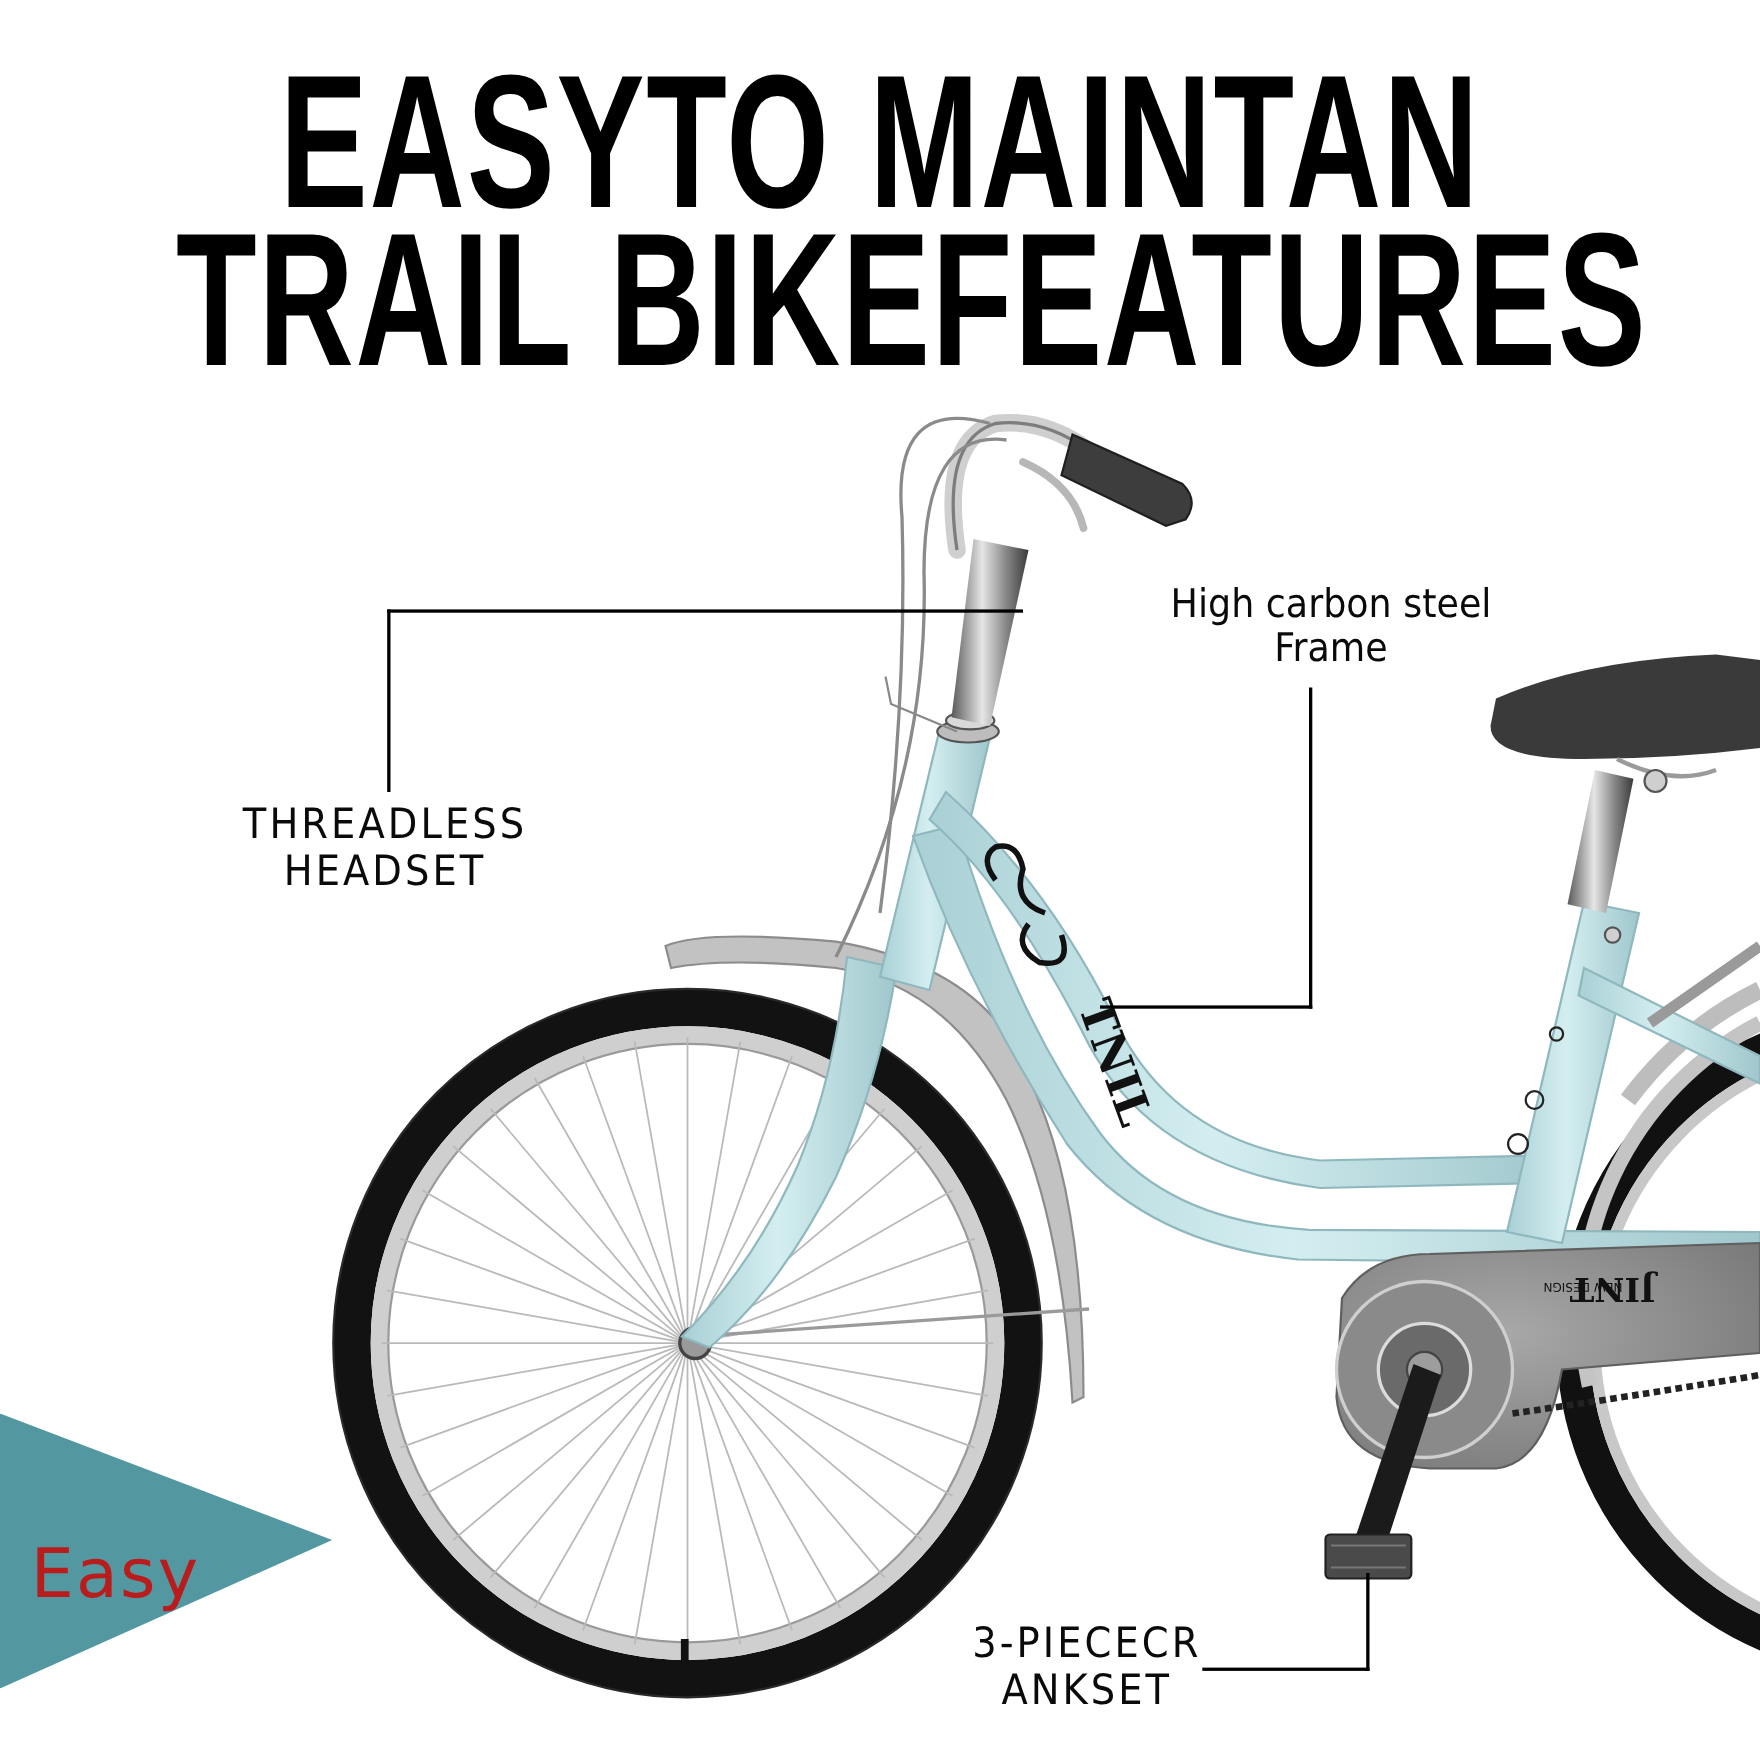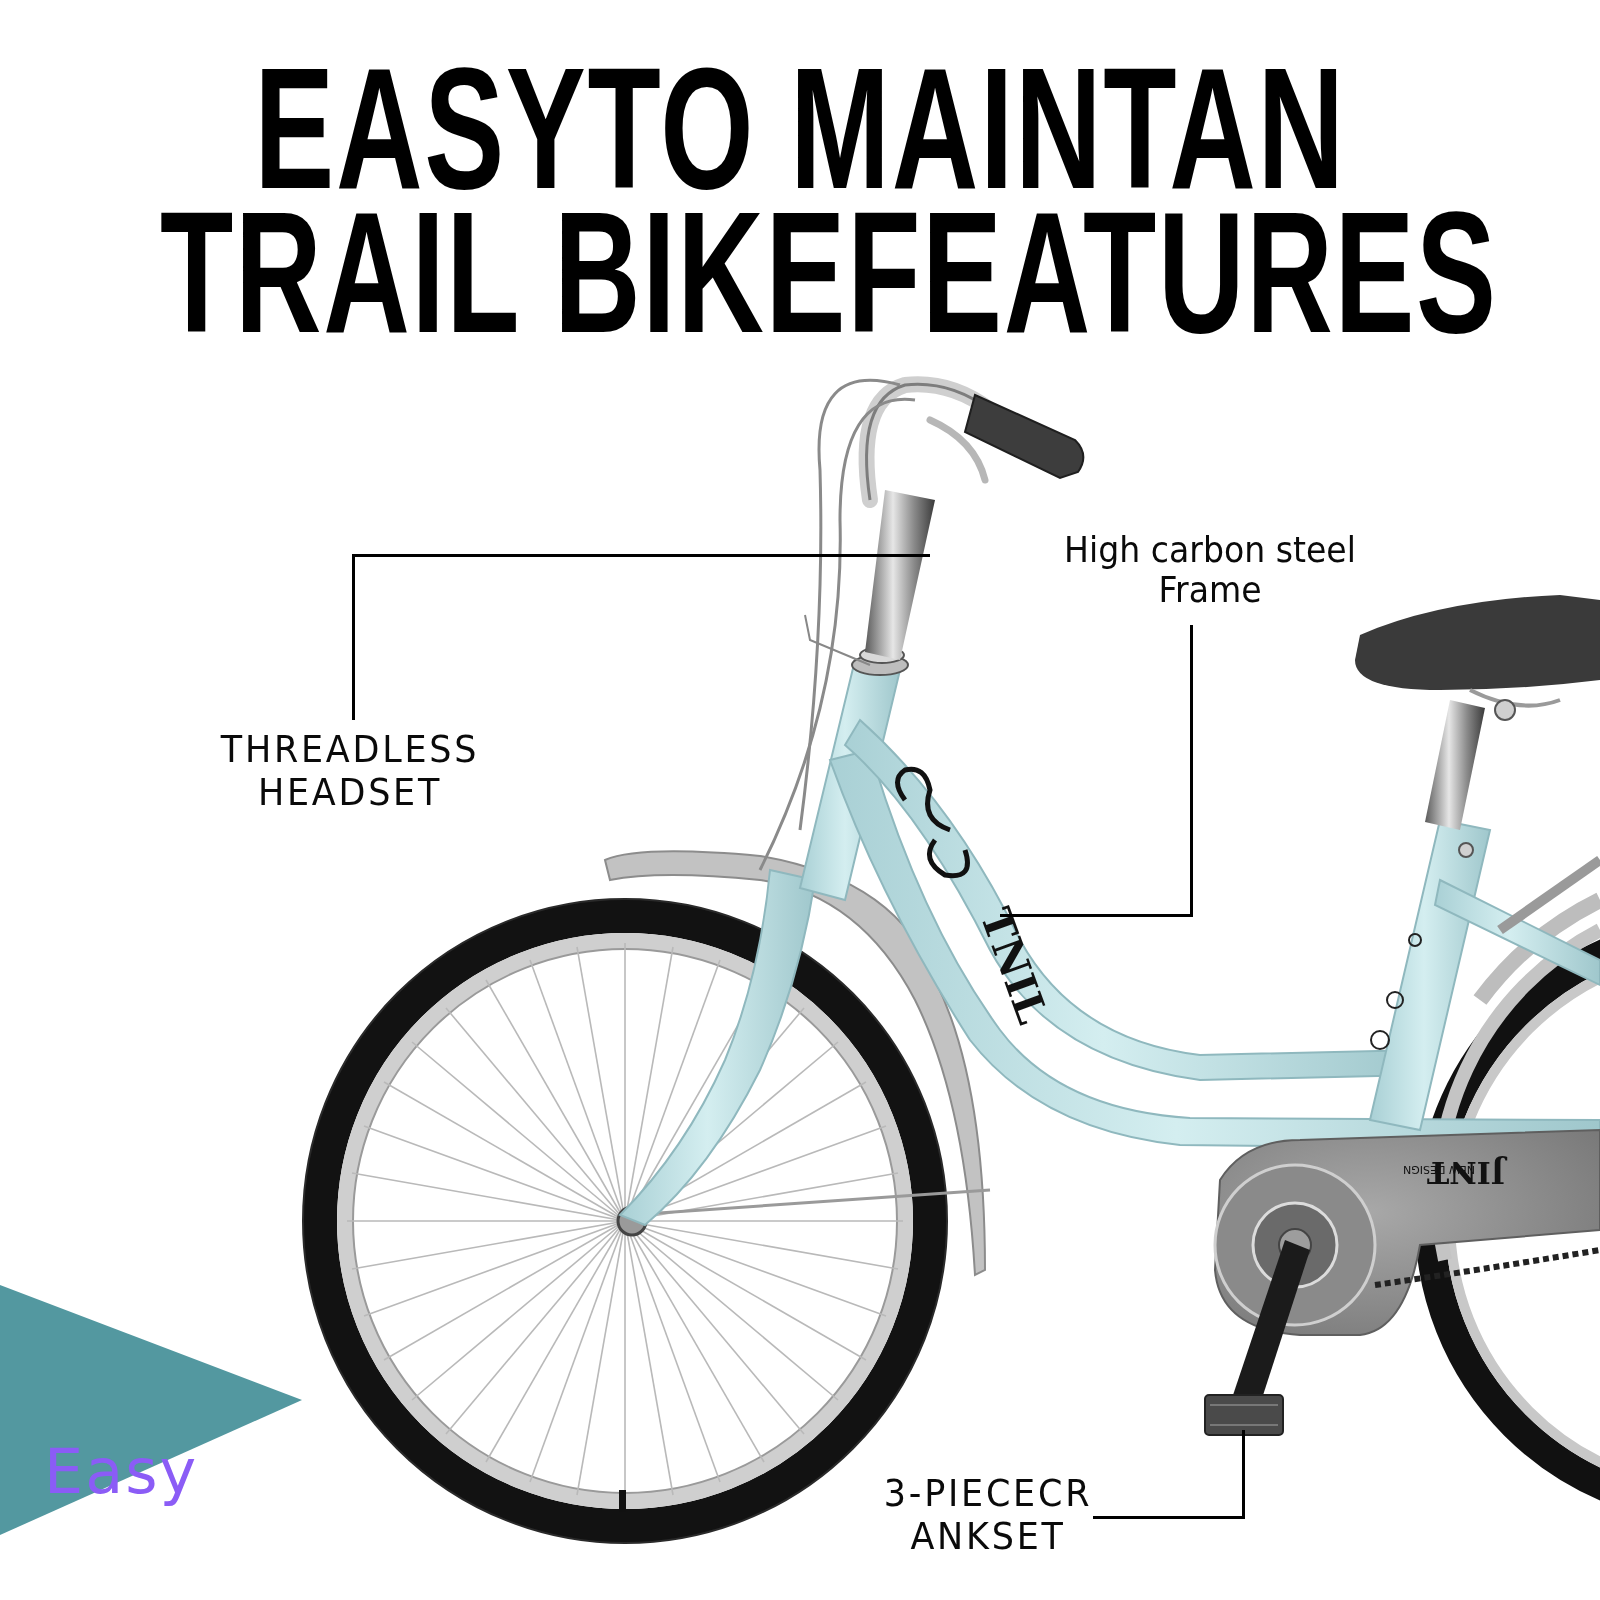--- a/index.html
+++ b/index.html
@@ -74,28 +74,27 @@
     .badge {
       position: absolute;
       left: 0;
       top: 1285px;
       width: 302px;
       height: 250px;
     }
     .badge svg { position: absolute; left: 0; top: 0; }
     .badge-label {
       position: absolute;
-      left: 44px;
+      left: 28px;
       top: 115px;
       font-family: "DejaVu Sans", sans-serif;
       font-size: 62px;
-      color: #8b5cf6;
+      color: #b91c1c;
       letter-spacing: 2px;
       line-height: 1;
-      margin-top: 41px;
     }
   </style>
 </head>
 <body>
 
 <h1 class="headline line1">EASYTO MAINTAN</h1>
 <h1 class="headline line2">TRAIL BIKEFEATURES</h1>
 
 <svg class="bike-art" viewBox="0 0 1600 1600" xmlns="http://www.w3.org/2000/svg">
   <defs>

